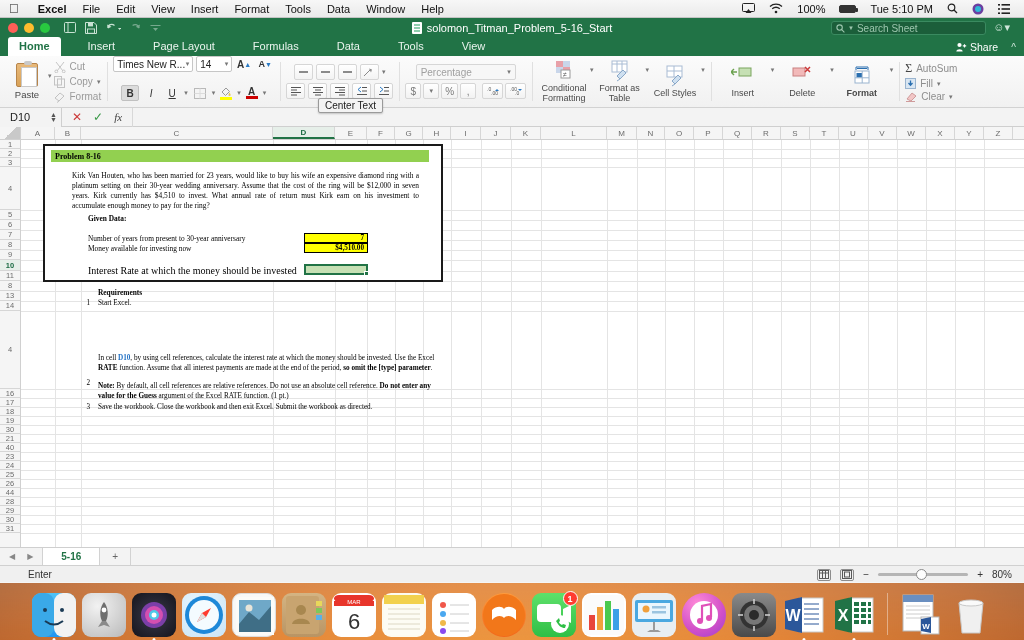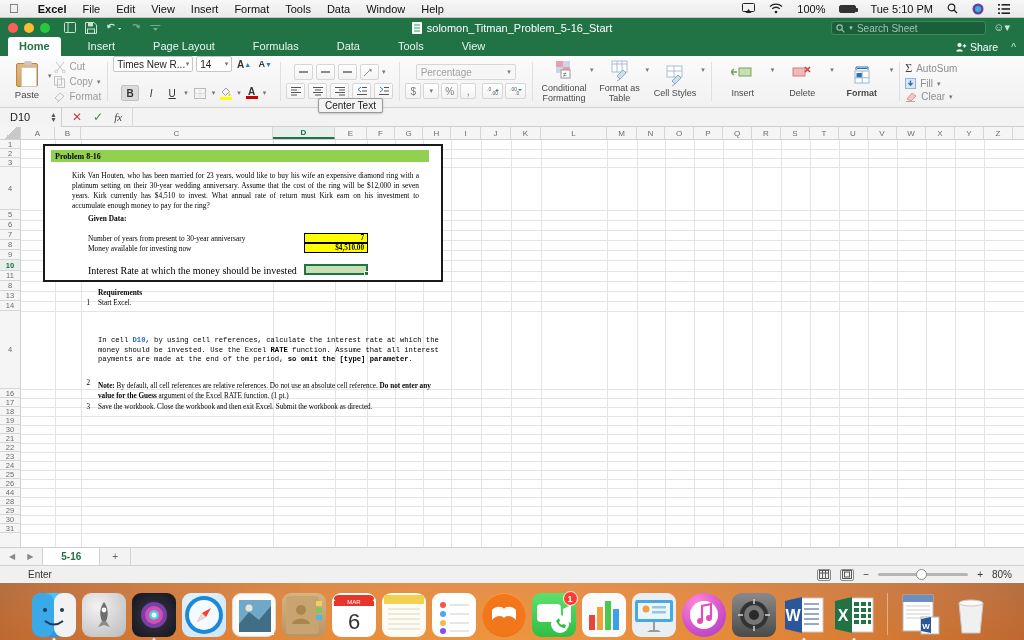--- a/index.html
+++ b/index.html
@@ -809,21 +809,21 @@
           <div class="rh" style="height:10px">8</div>
           <div class="rh" style="height:10px">13</div>
           <div class="rh" style="height:10px">14</div>
           <div class="rh" style="height:78px">4</div>
           <div class="rh" style="height:9px">16</div>
           <div class="rh" style="height:9px">17</div>
           <div class="rh" style="height:9px">18</div>
           <div class="rh" style="height:9px">19</div>
           <div class="rh" style="height:9px">30</div>
           <div class="rh" style="height:9px">21</div>
-          <div class="rh" style="height:9px">22</div>
+          <div class="rh" style="height:9px">40</div>
           <div class="rh" style="height:9px">23</div>
           <div class="rh" style="height:9px">24</div>
           <div class="rh" style="height:9px">25</div>
           <div class="rh" style="height:9px">26</div>
           <div class="rh" style="height:9px">44</div>
           <div class="rh" style="height:9px">28</div>
           <div class="rh" style="height:9px">29</div>
           <div class="rh" style="height:9px">30</div>
           <div class="rh" style="height:9px">31</div>
         </div>
@@ -910,21 +910,21 @@
               </span>
             </div>
           </div>
 
           <div class="reqtbl">
             <div class="reqhdr">Requirements</div>
             <div class="reqnum" style="top:11px;left:0">1</div>
             <div class="reqtxt" style="top:11px">Start Excel.</div>
 
             <div class="reqnum" style="top:91px;left:0">2</div>
-            <div class="reqtxt" style="top:48px; width:345px;font-family:Liberation Mono, monospace;">In cell <span class="blue">D10</span>, by using cell references, calculate the interest rate at which the money should be invested. Use the Excel <span class="b">RATE</span> function. Assume that all interest payments are made at the end of the period, <span class="b">so omit the [type] parameter</span>.</div>
+            <div class="reqtxt" style="top:66px; width:345px;">In cell <span class="blue">D10</span>, by using cell references, calculate the interest rate at which the money should be invested. Use the Excel <span class="b">RATE</span> function. Assume that all interest payments are made at the end of the period, <span class="b">so omit the [type] parameter</span>.</div>
             <div class="reqtxt" style="top:94px; width:345px;"><span class="b">Note:</span> By default, all cell references are relative references. Do not use an absolute cell reference. <span class="b">Do not enter any value for the Guess</span> argument of the Excel RATE function. (1 pt.)</div>
 
             <div class="reqnum" style="top:115px;left:0">3</div>
             <div class="reqtxt" style="top:115px">Save the workbook. Close the workbook and then exit Excel. Submit the workbook as directed.</div>
           </div>
         </div>
       </div>
     </div>
 
     <div class="tabbar">

